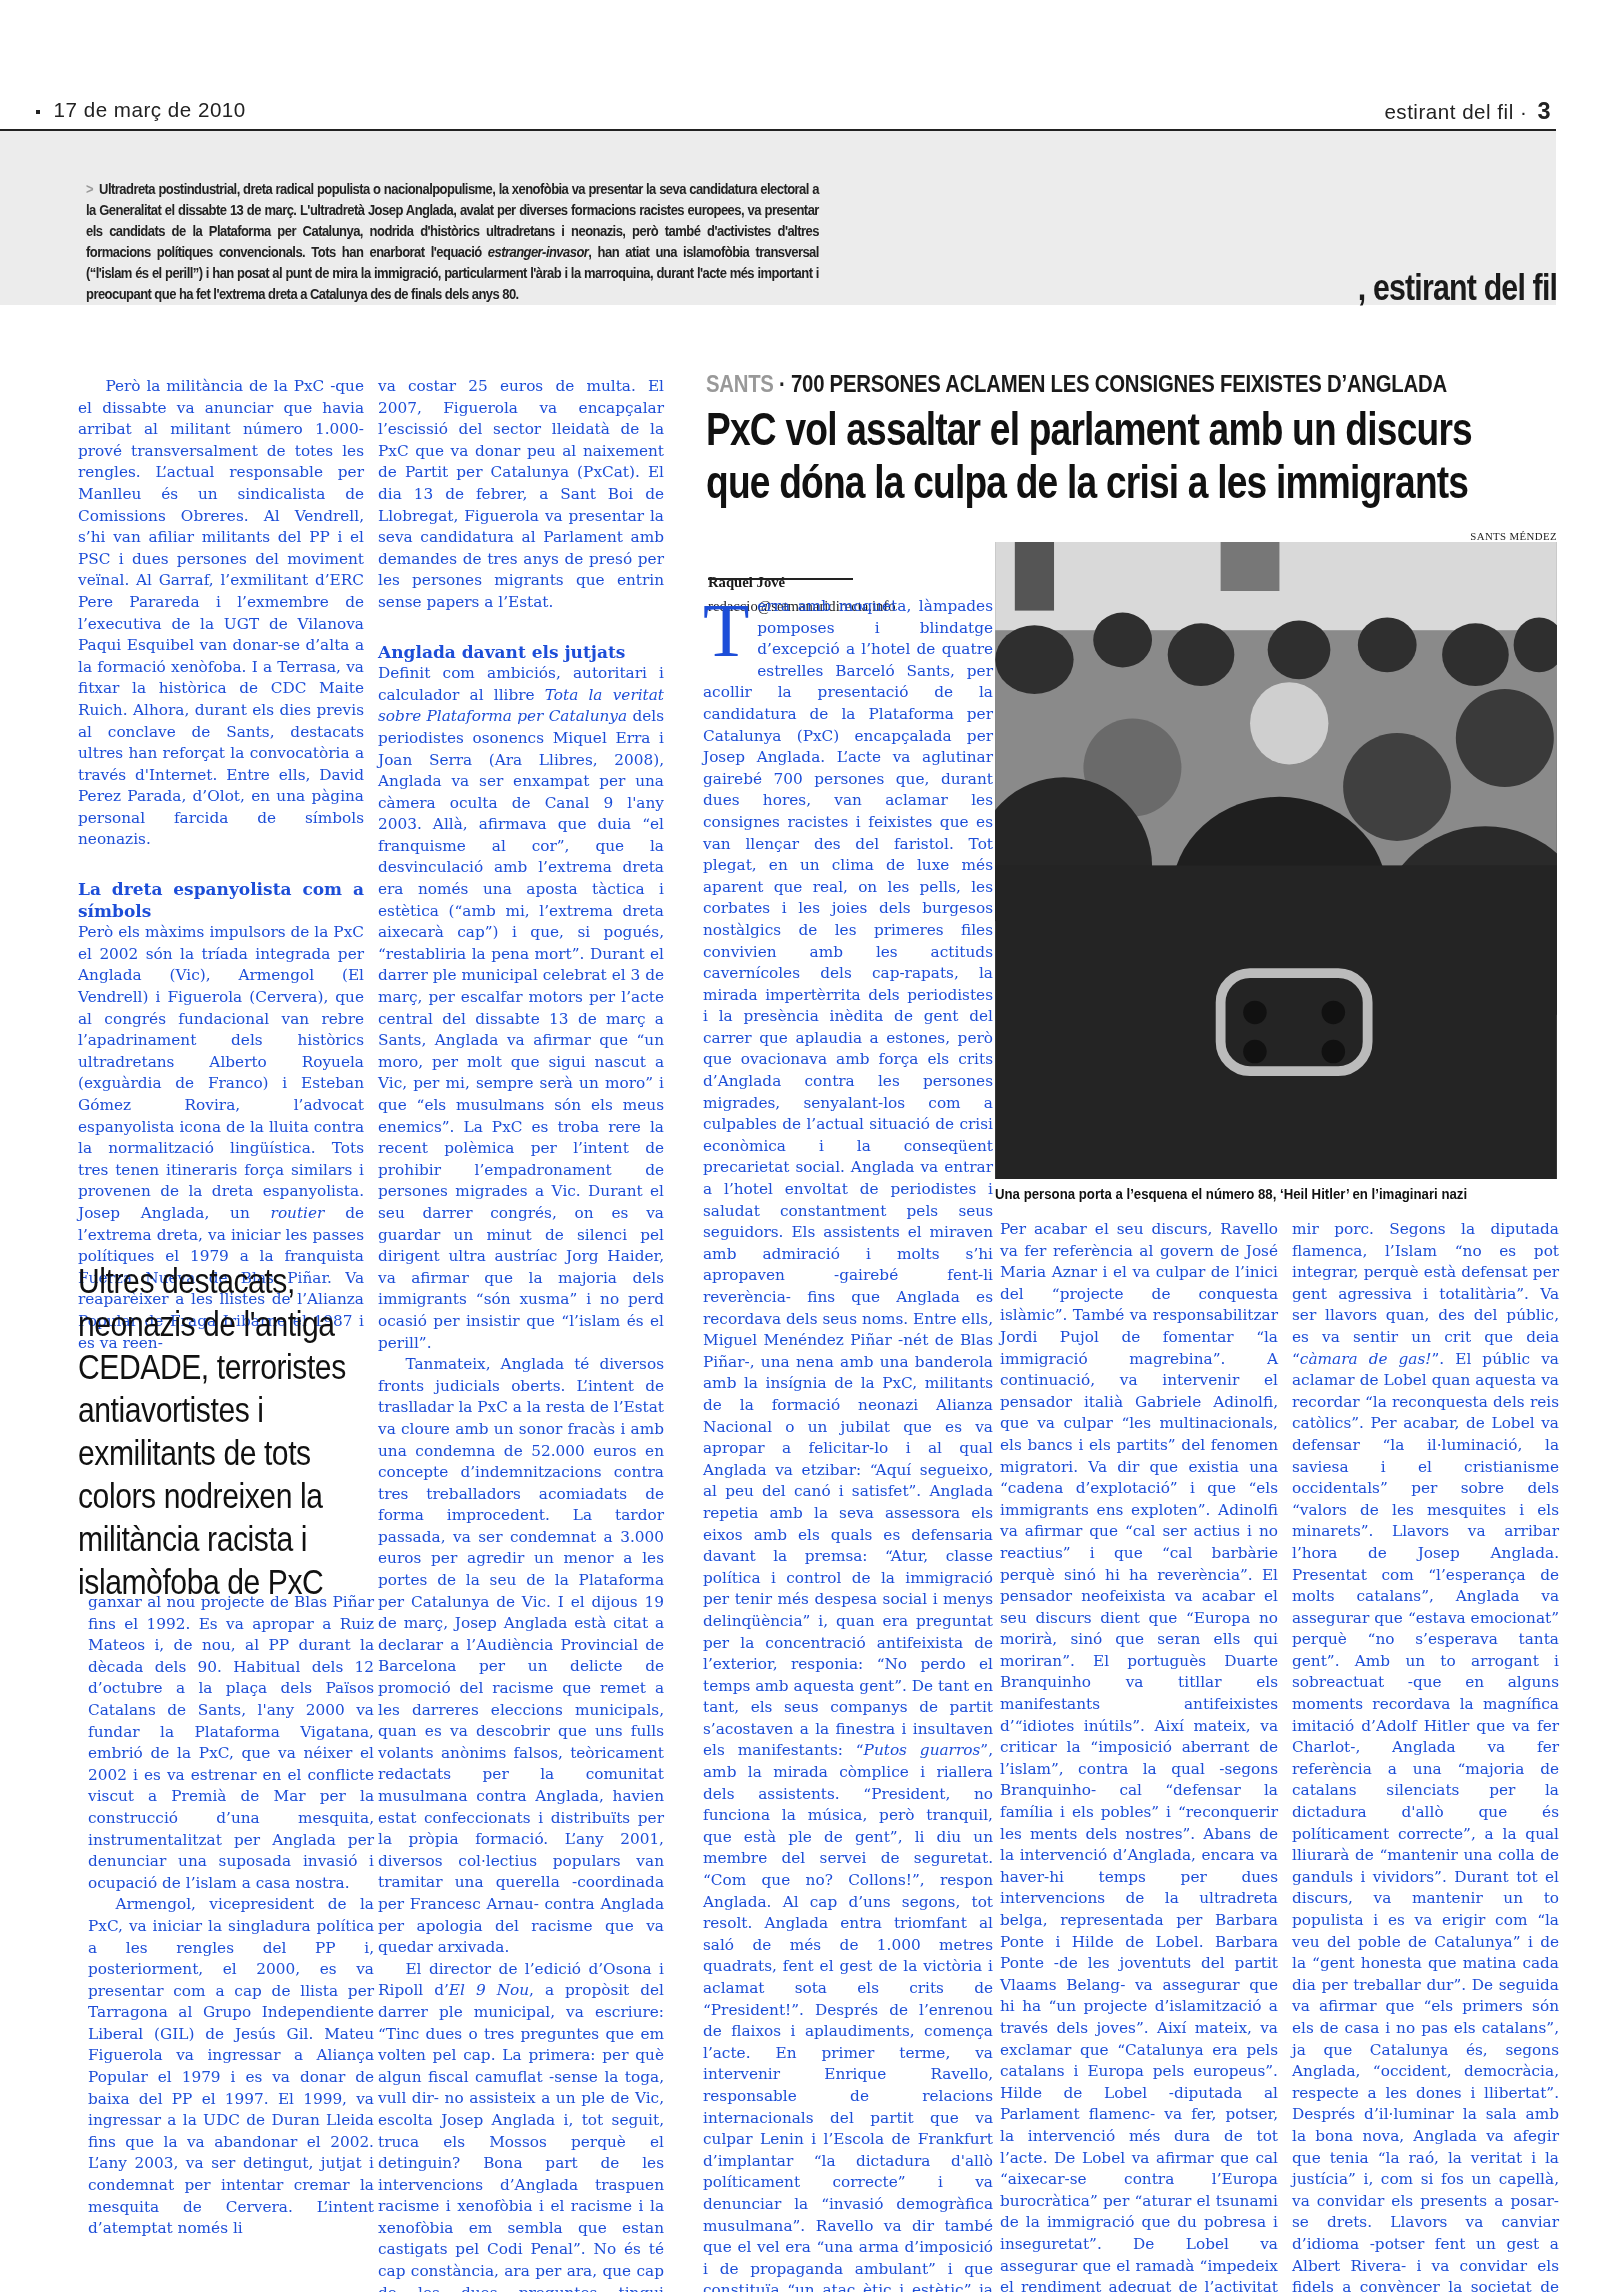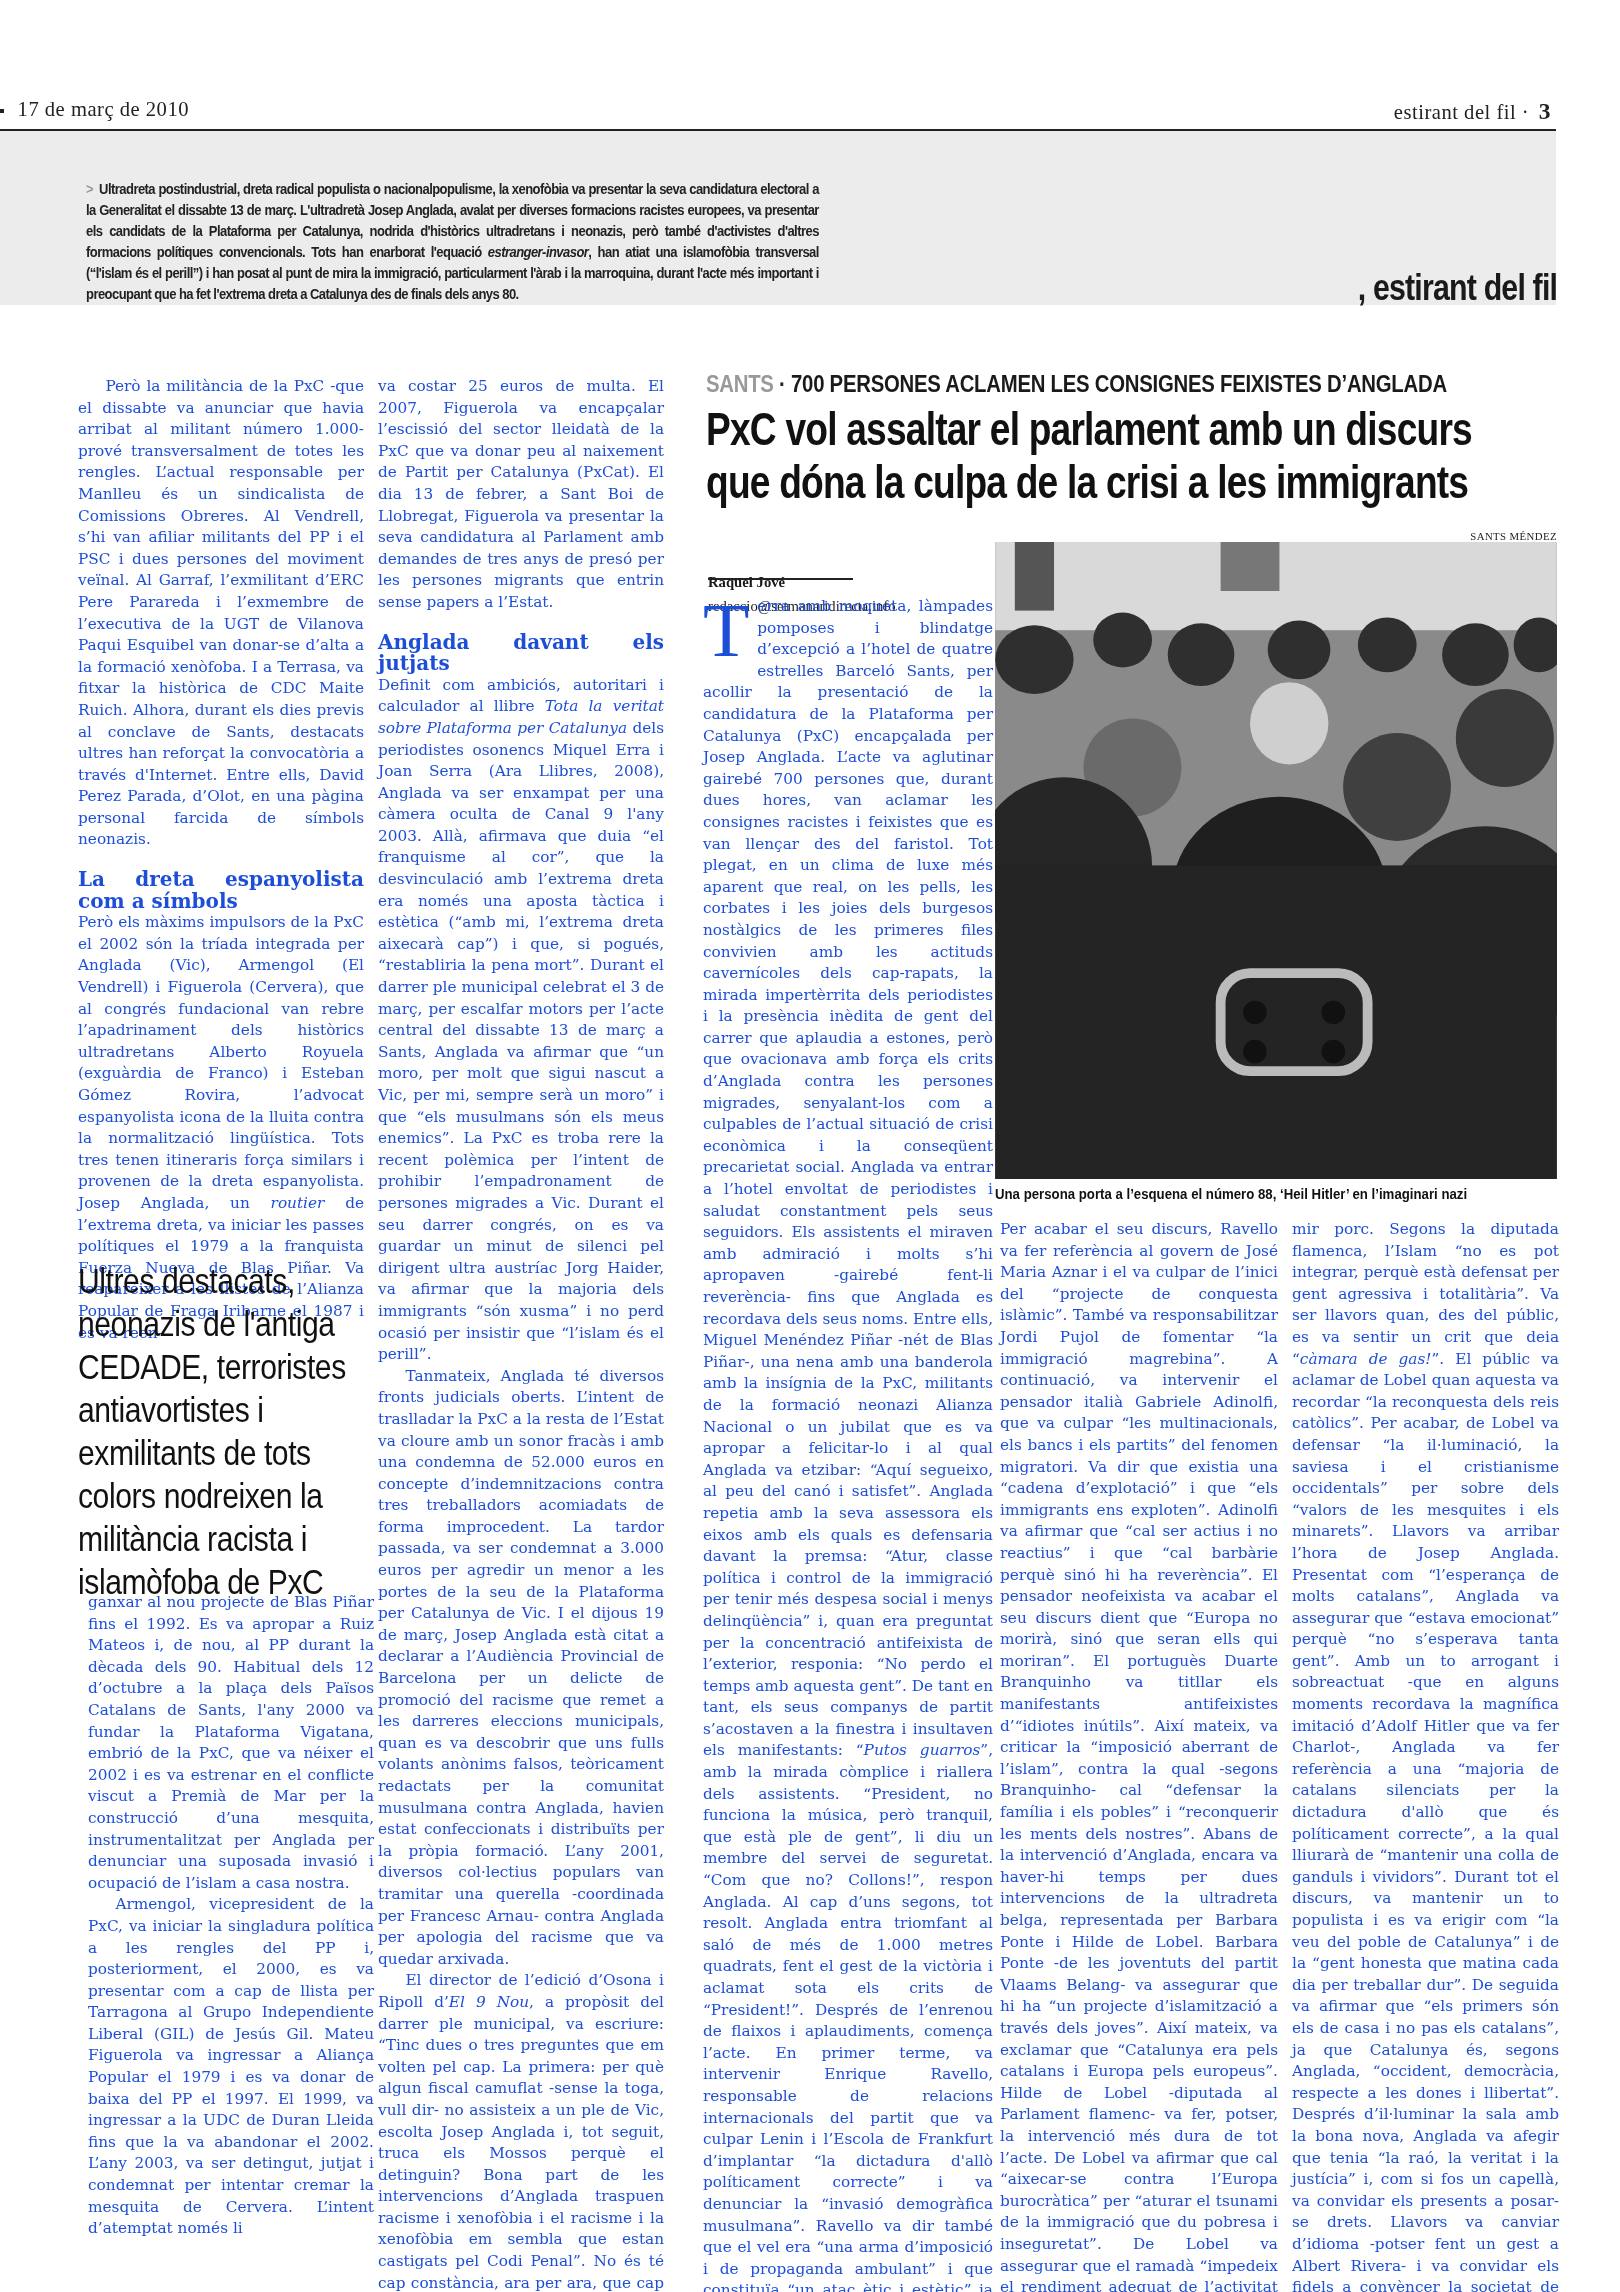--- a/index.html
+++ b/index.html
@@ -1,37 +1,37 @@
 <!DOCTYPE html>
 <html><head>
 <meta charset="utf-8">
 <style>
   * { box-sizing: border-box; margin: 0; padding: 0; }
   html, body { width: 1620px; height: 2293px; background: #ffffff; overflow: hidden; }
   body { position: relative; font-family: "DejaVu Serif", "Liberation Serif", serif; color: #1a1a1a; }
 
-  .folio { position: absolute; top: 98px; font-family: Liberation Serif, serif; font-size: 20.6px; color: #222; letter-spacing: 0.5px; }
+  .folio { position: absolute; top: 98px; font-family: Liberation Sans, sans-serif; font-size: 20.6px; color: #222; letter-spacing: 0.5px; margin-left: 36px; }
   .folio-left { left: 0; }
   .folio-left .dot { display: inline-block; width: 3.9px; height: 3.9px; background: #222; vertical-align: middle; margin-right: 13.7px; }
   .folio-right { right: 69px; }
   .folio-right .num { font-weight: bold; font-size: 23.5px; margin-left: 3.9px; }
   .folio-rule { position: absolute; top: 129px; left: 0; width: 1556px; height: 2px; background: #222; }
 
   .intro-band { position: absolute; top: 131px; left: 0; width: 1556px; height: 174px; background: #ececec; }
   .intro-text { position: absolute; top: 179px; left: 86px; width: 788px;
     font-family: "Liberation Sans", sans-serif; font-weight: bold; font-size: 14px; line-height: 21px;
     color: #222; letter-spacing: -0.6px; transform: scaleX(0.93); transform-origin: left top; text-align: justify; }
   .intro-text .arrow { color: #999; margin-right: 2.9px; }
   .section-tag { position: absolute; top: 267px; right: 63px; font-family: "Liberation Sans", sans-serif;
     font-weight: bold; font-size: 37px; color: #1a1a1a; letter-spacing: -1px; transform: scaleX(0.82); transform-origin: right top; }
 
   .col { position: absolute; font-size: 15.3px; line-height: 21.6px; text-align: justify; hyphens: auto; color: #1d4ed8; }
   .col p { text-indent: 0; }
   .col p.ind { text-indent: 27.4px; }
-  .col h3 { font-family: "DejaVu Serif", serif; font-weight: bold; font-size: 20px; line-height: 21.6px; margin-top: 18px; }
+  .col h3 { font-family: "DejaVu Serif", serif; font-weight: bold; font-size: 17px; line-height: 21.6px; margin-top: 28px; }
   .col em { }
 
   .c1a { left: 78px; top: 376px; width: 286px; }
   .c1b { left: 88px; top: 1592px; width: 286px; }
   .c2  { left: 378px; top: 376px; width: 286px; }
   .c3  { left: 703px; top: 596px; width: 290px; }
   .c4  { left: 1000px; top: 1219px; width: 278px; }
   .c5  { left: 1292px; top: 1219px; width: 267px; }
 
   .pullquote { position: absolute; left: 78px; top: 1259px; width: 294px;

